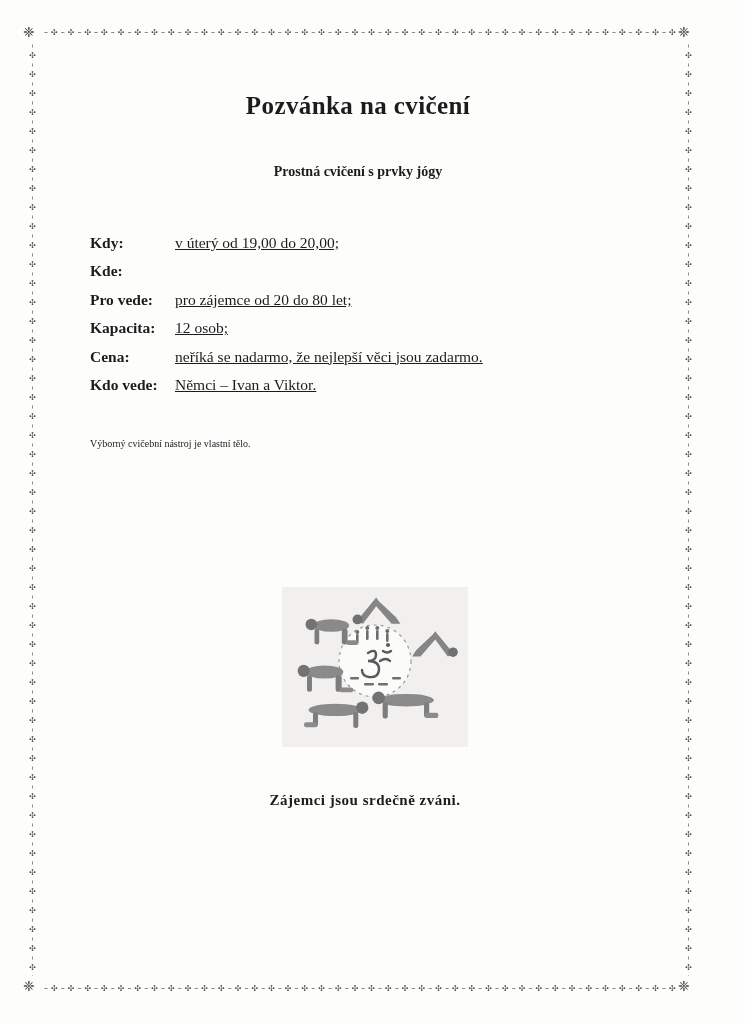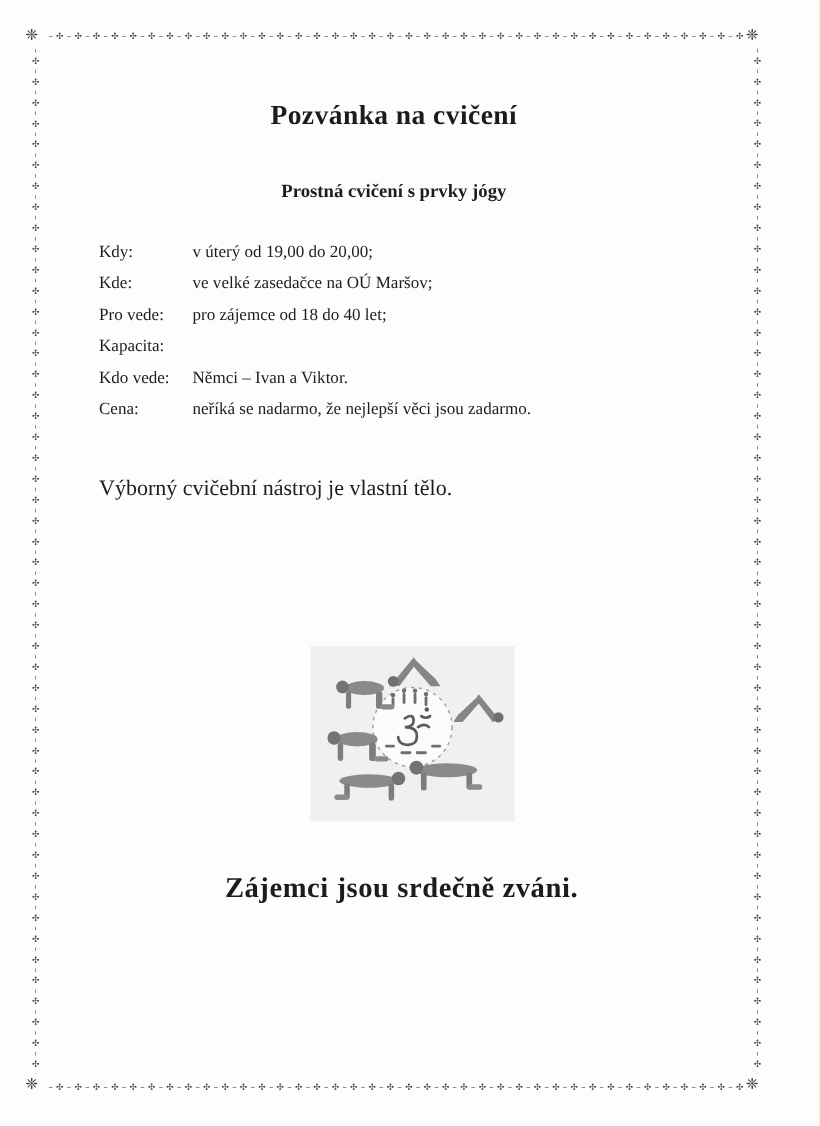--- a/index.html
+++ b/index.html
@@ -46,55 +46,56 @@
     left: 30px; width: 656px; top: 92px;
     text-align: center;
     font-size: 25px;
     font-weight: bold;
     letter-spacing: 0.4px;
   }
   .subtitle {
     position: absolute;
     left: 30px; width: 656px; top: 164px;
     text-align: center;
-    font-size: 17px;
+    font-size: 14px;
     font-weight: bold;
   }
   .details {
     position: absolute;
     left: 90px; top: 221px; width: 575px;
   }
   .detail-row {
     display: flex;
     align-items: baseline;
     height: 28.4px;
     font-size: 15.5px;
   }
   .detail-label {
     flex: 0 0 85px;
-    font-weight: normal;
-  }
-  .detail-value { flex: 1; }
+    font-weight: bold;
+    margin-top: 13px;
+  }
+  .detail-value { flex: 1; text-decoration: underline; }
   .paragraphs {
     position: absolute;
     left: 90px; top: 431px; width: 572px;
-    font-size: 20px;
+    font-size: 10px;
     line-height: 26.6px;
   }
   .paragraphs p { margin: 0 0 1.5px 0; }
   .illustration {
     position: absolute;
     left: 282px; top: 587px;
     width: 186px; height: 160px;
   }
   .closing {
     position: absolute;
     left: 30px; width: 670px; top: 792px;
     text-align: center;
-    font-size: 26px;
+    font-size: 15px;
     font-weight: bold;
     letter-spacing: 0.5px;
   }
 </style>
 </head>
 <body>
 
 <div class="page">
 
   <div class="edge edge-top">–✣–✣–✣–✣–✣–✣–✣–✣–✣–✣–✣–✣–✣–✣–✣–✣–✣–✣–✣–✣–✣–✣–✣–✣–✣–✣–✣–✣–✣–✣–✣–✣–✣–✣–✣–✣–✣–✣–✣–✣–✣–✣–✣–✣–✣–✣–✣–✣–✣–✣–✣–✣–✣–✣–✣–✣–✣–✣–✣–✣</div>
@@ -109,36 +110,36 @@
   <div class="title">Pozvánka na cvičení</div>
   <div class="subtitle">Prostná cvičení s prvky jógy</div>
 
   <div class="details">
     <div class="detail-row">
       <span class="detail-label">Kdy:</span>
       <span class="detail-value">v úterý od 19,00 do 20,00;</span>
     </div>
     <div class="detail-row">
       <span class="detail-label">Kde:</span>
-      <span class="detail-value">ve velké zasedačce na OÚ Maršov;</span>
     </div>
     <div class="detail-row">
       <span class="detail-label">Pro vede:</span>
-      <span class="detail-value">pro zájemce od 18 do 40 let;</span>
+      <span class="detail-value">pro zájemce od 20 do 80 let;</span>
     </div>
     <div class="detail-row">
       <span class="detail-label">Kapacita:</span>
+      <span class="detail-value">12 osob;</span>
+    </div>
+    <div class="detail-row">
+      <span class="detail-label">Cena:</span>
+      <span class="detail-value">neříká se nadarmo, že nejlepší věci jsou zadarmo.</span>
     </div>
     <div class="detail-row">
       <span class="detail-label">Kdo vede:</span>
       <span class="detail-value">Němci – Ivan a Viktor.</span>
-    </div>
-    <div class="detail-row">
-      <span class="detail-label">Cena:</span>
-      <span class="detail-value">neříká se nadarmo, že nejlepší věci jsou zadarmo.</span>
     </div>
   </div>
 
   <div class="paragraphs">
     <p>Výborný cvičební nástroj je vlastní tělo.</p>
   </div>
 
   <div class="illustration">
     <svg width="186" height="160" viewBox="0 0 186 160" xmlns="http://www.w3.org/2000/svg">
       <defs>

